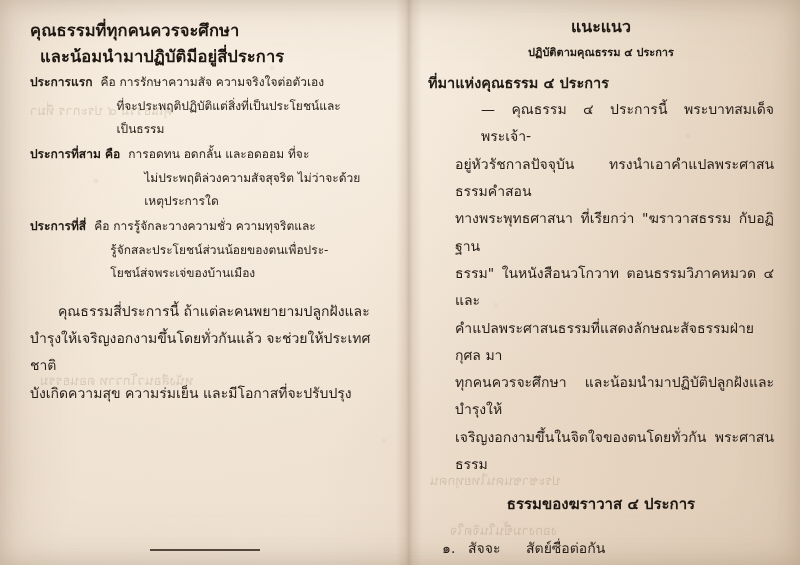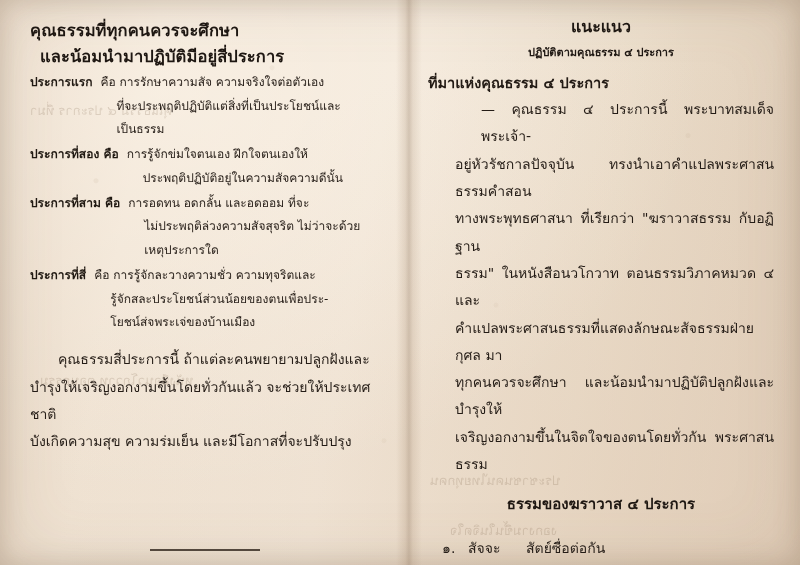--- a/index.html
+++ b/index.html
@@ -269,27 +269,20 @@
 
       <div class="item">
         <span class="lead">ประการแรก</span>
         <span class="body">
           <span class="ln">คือ การรักษาความสัจ  ความจริงใจต่อตัวเอง</span>
           <span class="ln ind">ที่จะประพฤติปฏิบัติแต่สิ่งที่เป็นประโยชน์และ</span>
           <span class="ln ind">เป็นธรรม</span>
         </span>
       </div>
 
-      <div class="item">
-        <span class="lead">ประการที่สอง คือ</span>
-        <span class="body">
-          <span class="ln">การรู้จักข่มใจตนเอง  ฝึกใจตนเองให้</span>
-          <span class="ln ind">ประพฤติปฏิบัติอยู่ในความสัจความดีนั้น</span>
-        </span>
-      </div>
 
       <div class="item">
         <span class="lead">ประการที่สาม คือ</span>
         <span class="body">
           <span class="ln">การอดทน อดกลั้น และอดออม ที่จะ</span>
           <span class="ln ind">ไม่ประพฤติล่วงความสัจสุจริต   ไม่ว่าจะด้วย</span>
           <span class="ln ind">เหตุประการใด</span>
         </span>
       </div>
 

